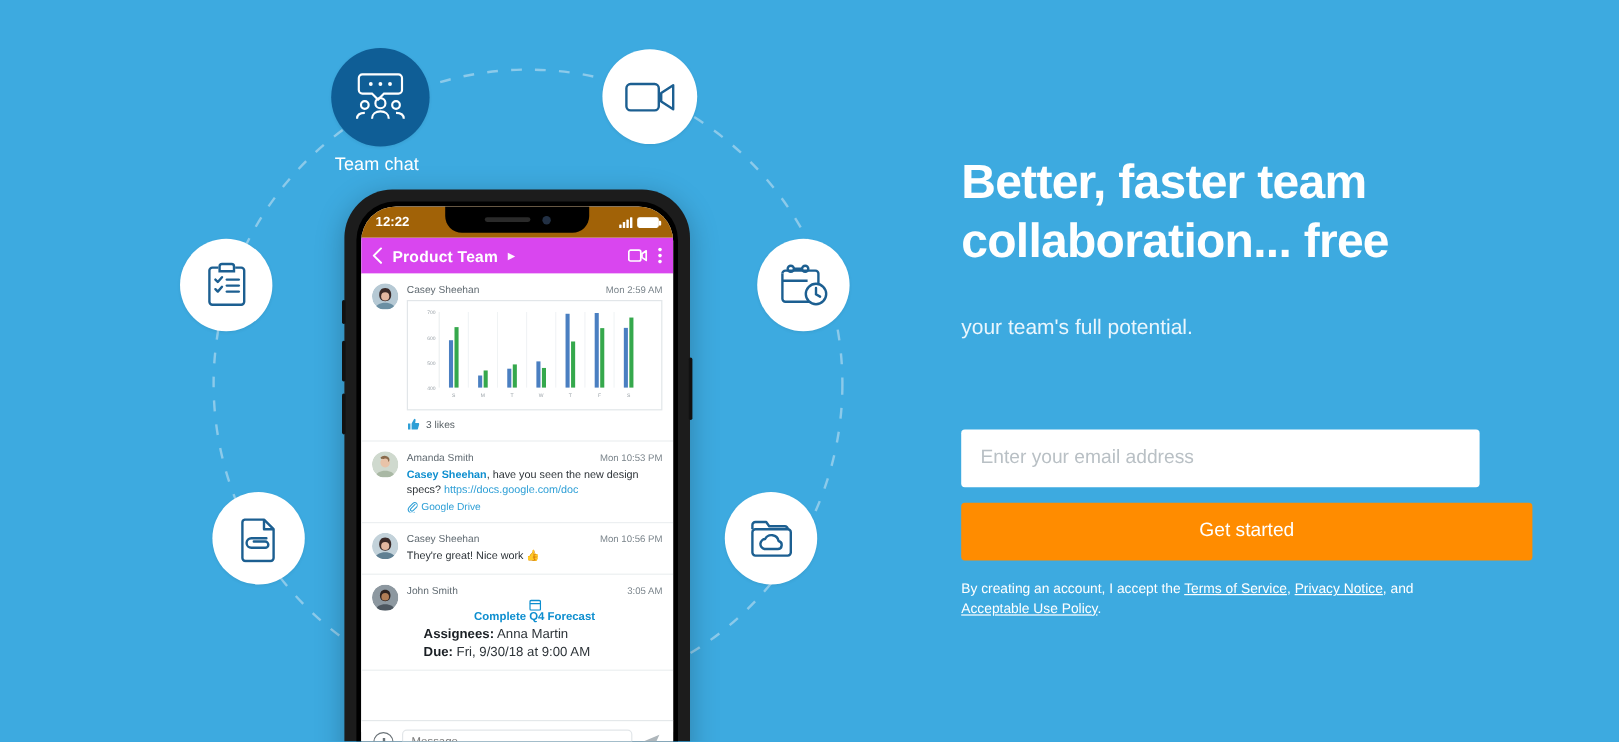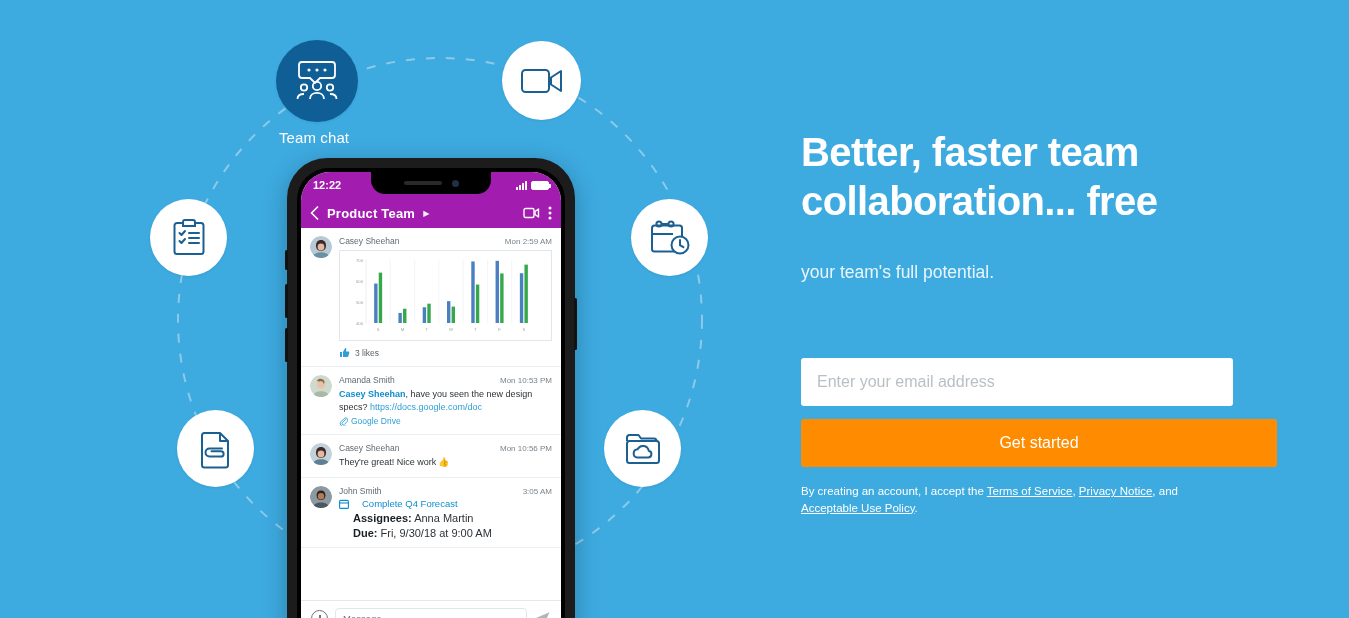--- a/index.html
+++ b/index.html
@@ -59,21 +59,21 @@
   }
   
   .btn-side { position: absolute; background: #111; border-radius: 2px; }
   .btn-l1 { left: -2px; top: 92px;  width: 3px; height: 20px; }
   .btn-l2 { left: -2px; top: 126px; width: 3px; height: 34px; }
   .btn-l3 { left: -2px; top: 170px; width: 3px; height: 34px; }
   .btn-r1 { right: -2px; top: 140px; width: 3px; height: 52px; }
 
   
   .statusbar {
-    position: relative; height: 26px; background: #a21caf;
+    position: relative; height: 26px; background: #a16207;
     display: flex; align-items: center; justify-content: space-between;
     padding: 0 12px; color: #fff; font-size: 11px; font-weight: bold;
   }
   .notch {
     position: absolute; left: 50%; transform: translateX(-50%); top: 0;
     width: 120px; height: 22px; background: #000;
     border-radius: 0 0 14px 14px;
     display: flex; align-items: center; justify-content: center; gap: 10px;
   }
   .notch .speaker { width: 38px; height: 4px; background: #2a2a2a; border-radius: 2px; }
@@ -81,42 +81,42 @@
   .status-right { display: flex; align-items: center; gap: 4px; }
   .sig { display: flex; align-items: flex-end; gap: 1px; height: 9px; }
   .sig i { display: block; width: 2px; background: #fff; border-radius: .5px; }
   .sig i:nth-child(1){height:3px;} .sig i:nth-child(2){height:5px;}
   .sig i:nth-child(3){height:7px;} .sig i:nth-child(4){height:9px;}
   .batt { width: 18px; height: 9px; border: 1px solid #fff; border-radius: 2px; position: relative; background: #fff; }
   .batt::after { content:""; position:absolute; right:-3px; top:2px; width:2px; height:4px; background:#fff; border-radius:0 1px 1px 0; }
 
   
   .appbar {
-    height: 30px; background: #a21caf; color: #fff;
+    height: 30px; background: #d946ef; color: #fff;
     display: flex; align-items: center; padding: 0 9px; gap: 8px;
   }
   .appbar .title { font-size: 13px; font-weight: bold; letter-spacing: .2px; }
   .appbar .caret { font-size: 8px; opacity: .95; }
   .appbar .spacer { flex: 1; }
   .appbar .ic { display: flex; align-items: center; }
 
   
   .msgs { background: #fff; height: 382px; overflow: hidden; }
   .msg { padding: 8px 9px 8px 9px; border-bottom: 1px solid #eceff1; display: flex; gap: 7px; }
   .avatar { width: 22px; height: 22px; border-radius: 50%; flex: none; overflow: hidden; }
   .mbody { flex: 1; min-width: 0; }
   .mhead { display: flex; align-items: baseline; }
   .mname { font-size: 8.5px; color: #616b72; flex: 1; }
   .mtime { font-size: 8px; color: #7a848b; }
   .mtext { font-size: 9px; color: #2d3338; line-height: 1.45; margin-top: 3px; word-wrap: break-word; }
   .mention { color: #0d8ecf; font-weight: bold; }
   .link { color: #2e9fd6; }
   .attach { font-size: 8.5px; color: #2e9fd6; margin-top: 2px; display: flex; align-items: flex-end; gap: 3px; }
   .likes { display: flex; align-items: center; gap: 5px; margin-top: 6px; font-size: 8.5px; color: #5a6267; }
-  .task-title { font-size: 9.5px; color: #0d8ecf; font-weight: normal; display: flex; align-items: center; gap: 13px; margin-top: 2px; }
+  .task-title { font-size: 9.5px; color: #0d8ecf; font-weight: bold; display: flex; align-items: center; gap: 0; margin-top: 2px; flex-direction: column; }
   .task-row { font-size: 11px; color: #2d3338; margin-top: 3px; padding-left: 14px; }
   .task-row b { color: #1a1f24; }
 
   
   .chart-card { border: 1px solid #e2e6e9; margin-top: 4px; padding: 5px 4px 2px 2px; background:#fff; }
 
   
   .composer {
     position: absolute; left: 0; right: 0; bottom: 0; height: 36px;
     background: #fff; border-top: 1px solid #e4e8ea;

